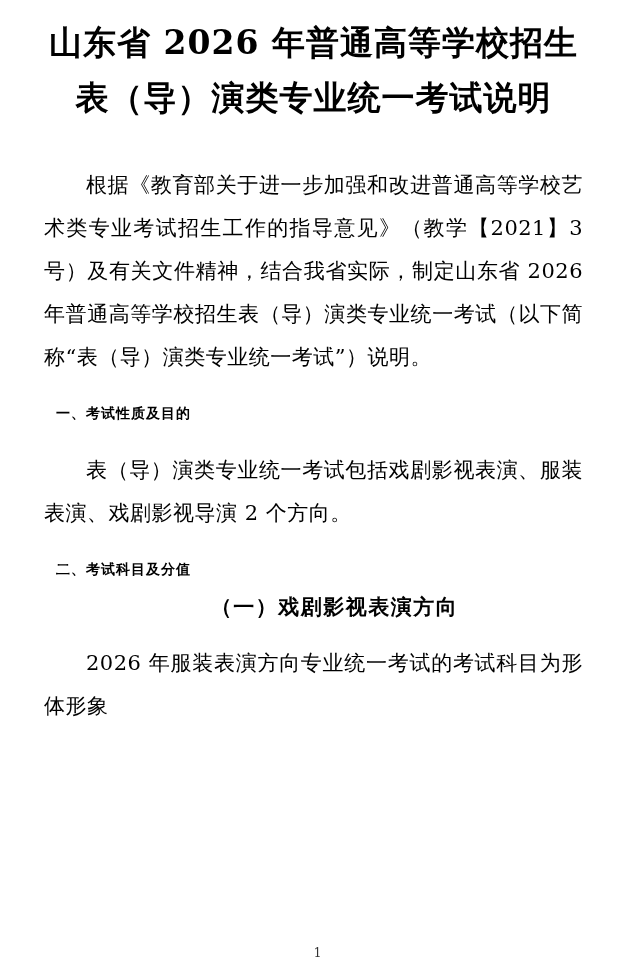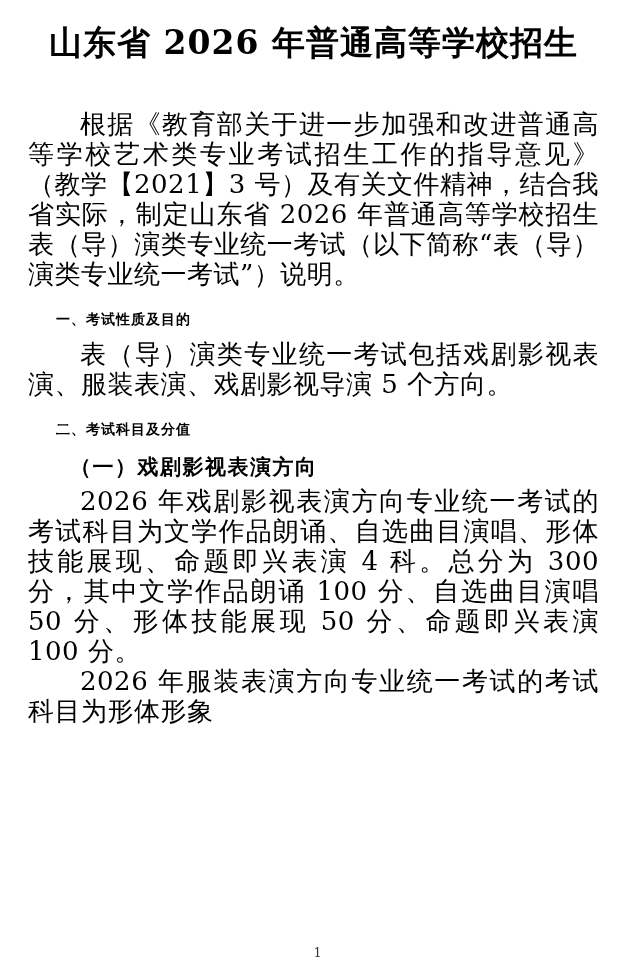--- a/index.html
+++ b/index.html
@@ -18,23 +18,23 @@
     margin: 0 0 39px 0;
     font-size: 33px;
     line-height: 55px;
     font-weight: bold;
     text-align: center;
     font-family: "DejaVu Serif", "Liberation Serif", serif;
     letter-spacing: 1px;
   }
   .doc-title .title-line { display: block; }
   .body-para {
-    margin: 0;
-    font-size: 26px;
-    line-height: 30px;
+    margin: 16px;
+    font-size: 21px;
+    line-height: 43px;
     text-align: justify;
     text-justify: inter-character;
     text-indent: 2em;
     letter-spacing: 0.5px;
   }
   .section-heading {
     margin: 12px 0 0 0;
     font-size: 14px;
     line-height: 37.6px;
     font-weight: bold;
@@ -43,52 +43,53 @@
     letter-spacing: 1px;
   }
   .subsection-heading {
     margin: 0;
     font-size: 21px;
     line-height: 37.6px;
     font-weight: bold;
     text-indent: 2em;
     font-family: "DejaVu Serif", "Liberation Serif", serif;
     letter-spacing: 1.5px;
+    text-align: center;
   }
   .page-number {
     position: absolute;
     left: 0;
     right: 0;
     bottom: 12px;
     text-align: center;
     font-size: 12px;
     color: #333333;
     font-family: "DejaVu Serif", "Liberation Serif", serif;
   }
 </style>
 </head>
 <body>
 
 <div class="page">
 
   <h1 class="doc-title">
     <span class="title-line">山东省 2026 年普通高等学校招生</span>
+    <span class="title-line">表（导）演类专业统一考试说明</span>
   </h1>
 
   <p class="body-para">根据《教育部关于进一步加强和改进普通高等学校艺术类专业考试招生工作的指导意见》（教学【2021】3 号）及有关文件精神，结合我省实际，制定山东省 2026 年普通高等学校招生表（导）演类专业统一考试（以下简称“表（导）演类专业统一考试”）说明。</p>
 
   <h2 class="section-heading">一、考试性质及目的</h2>
 
 
-  <p class="body-para">表（导）演类专业统一考试包括戏剧影视表演、服装表演、戏剧影视导演 5 个方向。</p>
+  <p class="body-para">表（导）演类专业统一考试包括戏剧影视表演、服装表演、戏剧影视导演 2 个方向。</p>
 
   <h2 class="section-heading">二、考试科目及分值</h2>
 
   <h3 class="subsection-heading">（一）戏剧影视表演方向</h3>
 
-  <p class="body-para">2026 年戏剧影视表演方向专业统一考试的考试科目为文学作品朗诵、自选曲目演唱、形体技能展现、命题即兴表演 4 科。总分为 300 分，其中文学作品朗诵 100 分、自选曲目演唱 50 分、形体技能展现 50 分、命题即兴表演 100 分。</p>
 
 
   <p class="body-para">2026 年服装表演方向专业统一考试的考试科目为形体形象</p>
 
   <div class="page-number">1</div>
 
 </div>
 
 </body></html>

